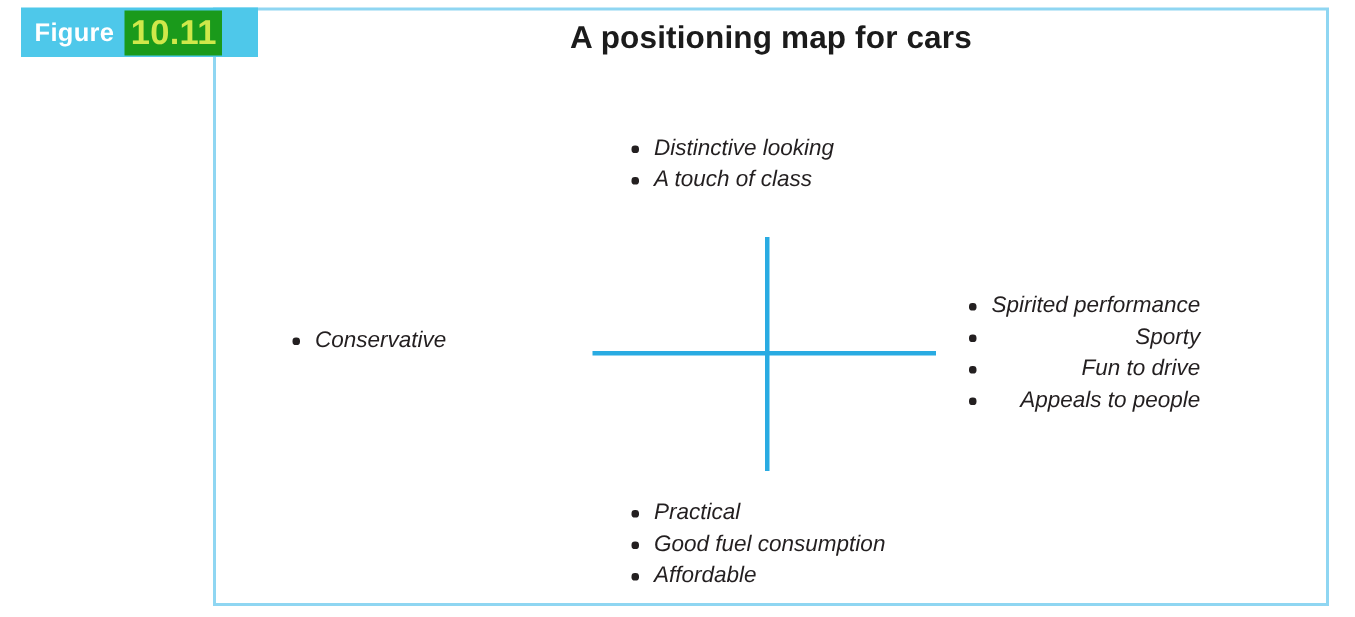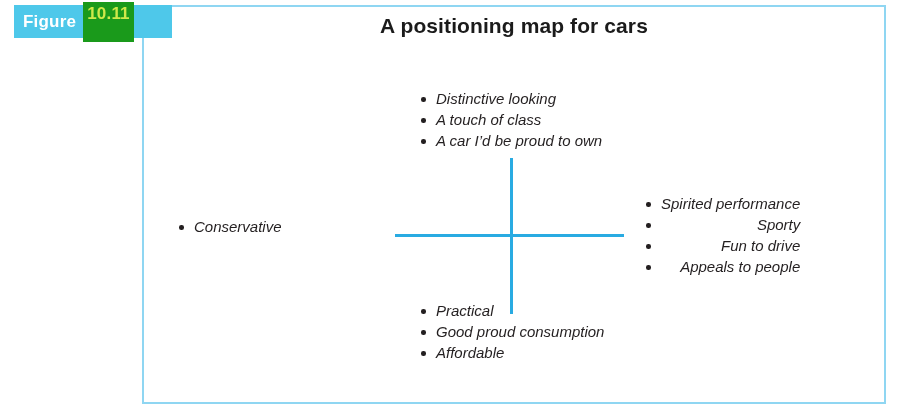--- a/index.html
+++ b/index.html
@@ -39,24 +39,24 @@
     color: #ffffff;
     font-size: 17px;
     font-weight: bold;
     letter-spacing: 0.2px;
     line-height: 1;
   }
   .figure-tab-number {
     margin-left: 7px;
     background: #1a9a1b;
     color: #cfe84a;
-    font-size: 17px;
+    font-size: 23px;
     font-weight: bold;
     line-height: 1;
-    padding: 3px 4px 20px 4px;
+    padding: 3px 4px 4px 4px;
     letter-spacing: 0.2px;
   }
 
   
   .content-panel {
     position: absolute;
     left: 142px;
     top: 5px;
     width: 744px;
     height: 399px;
@@ -123,22 +123,22 @@
     left: 3px;
     top: 9px;
     width: 4.5px;
     height: 4.5px;
     border-radius: 50%;
     background: #231f20;
   }
 
   .quad-top    { left: 418px; top: 88px; }
   .quad-right  { left: 643px; top: 193px; text-align: right; }
-  .quad-bottom { left: 418px; top: 300px; }
-  .quad-left   { left: 176px; top: 216px; }
+  .quad-bottom { left: 418px; top: 331px; }
+  .quad-left   { left: 192px; top: 216px; }
 </style>
 </head>
 <body>
 
 <div id="figure-root">
 
   <div class="figure-tab">
     <span class="figure-tab-word">Figure</span>
     <span class="figure-tab-number">10.11</span>
   </div>
@@ -146,33 +146,32 @@
   <div class="content-panel"></div>
 
   <div class="chart-title">A positioning map for cars</div>
 
   <div class="axis-horizontal"></div>
   <div class="axis-vertical"></div>
 
   <ul class="quad-list quad-top">
     <li>Distinctive looking</li>
     <li>A touch of class</li>
-    <li>A car I’d be proud to own</li>
   </ul>
 
   <ul class="quad-list quad-right">
     <li>Spirited performance</li>
     <li>Sporty</li>
     <li>Fun to drive</li>
     <li>Appeals to people</li>
   </ul>
 
   <ul class="quad-list quad-bottom">
     <li>Practical</li>
-    <li>Good proud consumption</li>
+    <li>Good fuel consumption</li>
     <li>Affordable</li>
   </ul>
 
   <ul class="quad-list quad-left">
     <li>Conservative</li>
   </ul>
 
 </div>
 
 </body></html>

